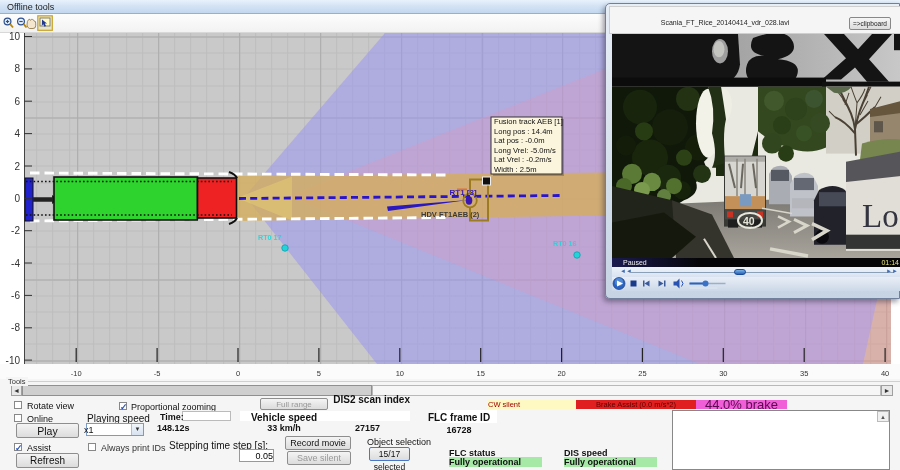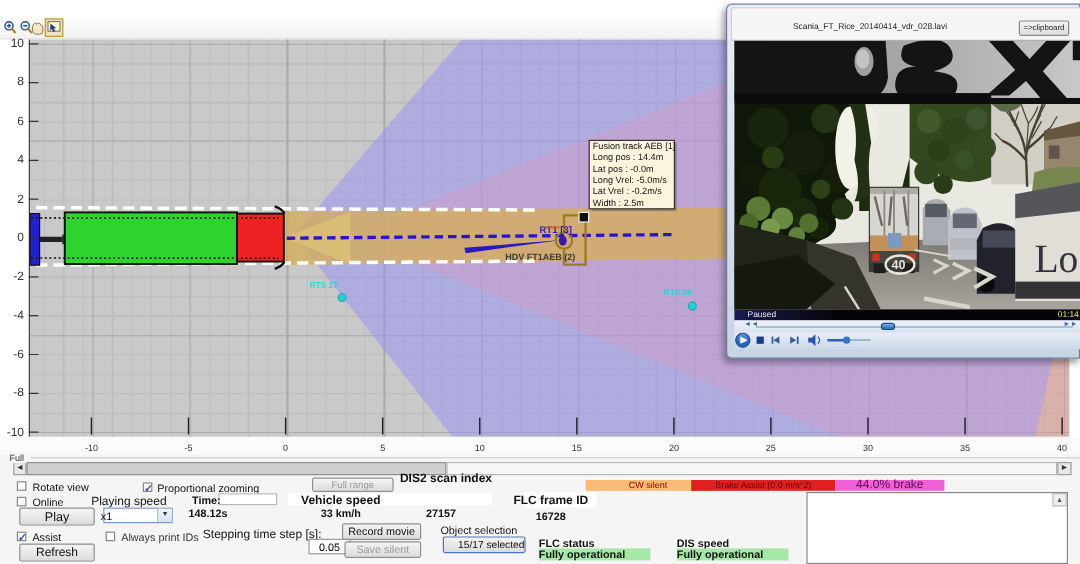--- a/index.html
+++ b/index.html
@@ -42,20 +42,23 @@
 #vtitletext { position:absolute; left:0; right:60px; top:12px; text-align:center; font-size:7px; color:#222; }
 #vclip { position:absolute; right:9px; top:10px; width:42px; height:13px; background:linear-gradient(#f6f6f6,#dcdcdc); border:1px solid #888; border-radius:2px; font-size:6.5px; color:#222; text-align:center; line-height:12px; }
 #vscene { position:absolute; left:6px; top:30px; width:289px; height:224px; background:#222; }
 #vpaused { position:absolute; left:6px; top:254px; width:289px; height:9px; background:linear-gradient(90deg,#1a1a50,#050508 30%); color:#eee; font-size:7px; }
 #vslider { position:absolute; left:6px; top:263px; width:289px; height:10px; background:linear-gradient(#eef3f9,#d8e2f0); }
 #vctrl { position:absolute; left:6px; top:273px; width:289px; height:14px; background:linear-gradient(#e8eef6,#ccd8e8); }
 </style>
 </head>
 <body>
 <div id="stage">
+  <div id="titlebar">
+      <span>Offline tools</span>
+    </div>
   <div id="toolbar">
     <svg width="70" height="19" viewBox="0 0 70 19">
       <g stroke="#2b4f8f" fill="none" stroke-width="1.2">
         <circle cx="7.5" cy="7.5" r="3.4" fill="#eaf2fc"></circle>
           <line x1="10.2" y1="10.2" x2="13" y2="13.5" stroke="#b8860b" stroke-width="1.8"></line>
         <line x1="5.8" y1="7.5" x2="9.2" y2="7.5"></line>
           <line x1="7.5" y1="5.8" x2="7.5" y2="9.2"></line>
         <circle cx="21" cy="7.5" r="3.4" fill="#eaf2fc"></circle>
           <line x1="23.7" y1="10.2" x2="26.5" y2="13.5" stroke="#b8860b" stroke-width="1.8"></line>
         <line x1="19.3" y1="7.5" x2="22.7" y2="7.5"></line>
@@ -162,43 +165,43 @@
     <div class="xlab" style="left:303.9px">5</div>
     <div class="xlab" style="left:384.8px">10</div>
     <div class="xlab" style="left:465.7px">15</div>
     <div class="xlab" style="left:546.6px">20</div>
     <div class="xlab" style="left:627.4px">25</div>
     <div class="xlab" style="left:708.3px">30</div>
     <div class="xlab" style="left:789.2px">35</div>
     <div class="xlab" style="left:870.1px">40</div>
   </div>
   <div id="tools">
-    <div id="toolslab">Full</div>
+    <div id="toolslab">Tools</div>
     <div style="position:absolute;left:26px;top:2px;width:874px;border-top:1px solid #d0d0d0;"></div>
 
     <div style="position:absolute;left:11px;top:6px;width:11px;height:11px;background:#e8e8e8;border:1px solid #a0a0a0;font-size:7px;color:#333;text-align:center;line-height:9px;">◄</div>
     <div style="position:absolute;left:22px;top:6px;width:350px;height:11px;background:#cfcfcf;border:1px solid #909090;"></div>
     <div style="position:absolute;left:372px;top:6px;width:509px;height:11px;background:#f6f6f6;border:1px solid #b8b8b8;"></div>
     <div style="position:absolute;left:881px;top:6px;width:12px;height:11px;background:#e8e8e8;border:1px solid #a0a0a0;font-size:7px;color:#333;text-align:center;line-height:9px;">►</div>
 
     <div class="btn" style="left:260px;top:19px;width:68px;height:12px;line-height:11px;color:#999;font-size:8px;">Full range</div>
-    <div style="position:absolute;left:488px;top:21px;width:104px;height:9px;background:#fdba74;font-size:7.5px;color:#a00000;text-align:center;line-height:9px;">CW silent</div>
+    <div style="position:absolute;left:488px;top:21px;width:104px;height:9px;background:#fef9c3;font-size:7.5px;color:#a00000;text-align:left;line-height:9px;">CW silent</div>
     <div style="position:absolute;left:576px;top:21px;width:120px;height:9px;background:#e02020;font-size:7.5px;color:#600000;text-align:center;line-height:9px;">Brake Assist (0.0 m/s*2)</div>
-    <div style="position:absolute;left:696px;top:21px;width:91px;height:9px;background:#f05fd8;font-size:10px;color:#5a0a50;text-align:center;line-height:9px;">44.0% brake</div>
+    <div style="position:absolute;left:696px;top:21px;width:91px;height:9px;background:#f05fd8;font-size:13px;color:#5a0a50;text-align:center;line-height:9px;">44.0% brake</div>
 
     <div class="cb" style="left:14px;top:22px;"></div>
       <div class="lbl" style="left:27px;top:22px;">Rotate view</div>
     <div class="cb" style="left:14px;top:35px;"></div>
       <div class="lbl" style="left:27px;top:35px;">Online</div>
     <div class="btn" style="left:16px;top:44px;width:63px;height:15px;line-height:14px;font-size:10.5px;">Play</div>
     <div class="cb" style="left:14px;top:64px;color:#2a52be;font-size:9px;line-height:8px;font-weight:bold;">✓</div>
       <div class="lbl" style="left:27px;top:64px;">Assist</div>
     <div class="btn" style="left:16px;top:74px;width:63px;height:15px;line-height:14px;font-size:10px;">Refresh range</div>
 
-    <div class="lbl" style="left:76px;top:34px;font-size:10px;">Playing speed</div>
+    <div class="lbl" style="left:87px;top:34px;font-size:10px;">Playing speed</div>
     <div style="position:absolute;left:86px;top:44px;width:58px;height:13px;background:#fff;border:1px solid #7a9ac8;"></div>
     <div class="lbl" style="left:84px;top:46px;">x1</div>
     <div style="position:absolute;left:131px;top:45px;width:12px;height:11px;background:linear-gradient(#f2f6fb,#d7e2f0);border-left:1px solid #a8c0dc;font-size:6px;color:#333;text-align:center;line-height:11px;">▼</div>
     <div class="cb" style="left:88px;top:64px;"></div>
       <div class="lbl" style="left:101px;top:64px;color:#333;">Always print IDs</div>
 
     <div class="cb" style="left:119px;top:23px;color:#2a52be;font-size:9px;line-height:8px;font-weight:bold;">✓</div>
       <div class="lbl" style="left:131px;top:23px;">Proportional zooming</div>
 
     <div style="position:absolute;left:182px;top:32px;width:49px;height:10px;background:#fff;border:1px solid #bbb;"></div>
@@ -209,25 +212,25 @@
 
     <div class="lbl bold" style="left:240px;top:33px;width:88px;text-align:center;font-size:10px;">Vehicle speed</div>
     <div class="lbl bold" style="left:240px;top:44px;width:88px;text-align:center;">33 km/h</div>
     <div class="lbl bold" style="left:325px;top:15px;width:85px;text-align:right;font-size:10px;">DIS2 scan index</div>
     <div class="lbl bold" style="left:325px;top:44px;width:85px;text-align:center;">27157</div>
     <div style="position:absolute;left:437px;top:31px;width:60px;height:13px;background:#fff;"></div>
     <div class="lbl bold" style="left:415px;top:33px;width:88px;text-align:center;font-size:10px;">FLC frame ID</div>
     <div class="lbl bold" style="left:415px;top:46px;width:88px;text-align:center;">16728</div>
 
     <div class="lbl" style="left:169px;top:61px;font-size:10px;">Stepping time step [s]:</div>
-    <div style="position:absolute;left:257px;top:70px;width:35px;height:13px;background:#fff;border:1px solid #999;font-size:9px;text-align:center;line-height:13px;">0.05</div>
+    <div style="position:absolute;left:239px;top:70px;width:35px;height:13px;background:#fff;border:1px solid #999;font-size:9px;text-align:right;line-height:13px;">0.05</div>
     <div class="btn" style="left:285px;top:57px;width:66px;height:14px;line-height:13px;">Record movie</div>
     <div class="btn" style="left:287px;top:72px;width:64px;height:14px;line-height:13px;color:#999;">Save silent</div>
     <div class="lbl" style="left:367px;top:58px;text-align:right;">Object selection</div>
-    <div class="btn" style="left:369px;top:68px;width:69px;height:14px;line-height:13px;font-size:8.5px;border:1px solid #4a78c8;text-align:right;">15/17 selected</div>
+    <div class="btn" style="left:369px;top:68px;width:41px;height:14px;line-height:13px;font-size:8.5px;border:1px solid #4a78c8;">15/17 selected</div>
 
     <div class="lbl bold" style="left:449px;top:69px;">FLC status</div>
     <div style="position:absolute;left:449px;top:78px;width:93px;height:10px;background:#a6e8a6;font-size:9px;font-weight:bold;color:#111;line-height:10px;">Fully operational</div>
     <div class="lbl bold" style="left:564px;top:69px;">DIS speed</div>
     <div style="position:absolute;left:564px;top:78px;width:93px;height:10px;background:#a6e8a6;font-size:9px;font-weight:bold;color:#111;line-height:10px;">Fully operational</div>
 
     <div style="position:absolute;left:672px;top:31px;width:218px;height:60px;background:#fff;border:1px solid #888;"></div>
     <div style="position:absolute;left:877px;top:32px;width:12px;height:11px;background:#f0f0f0;border:1px solid #bbb;font-size:6px;color:#555;text-align:center;line-height:10px;">▲</div>
   </div>
   <div id="videowin">

